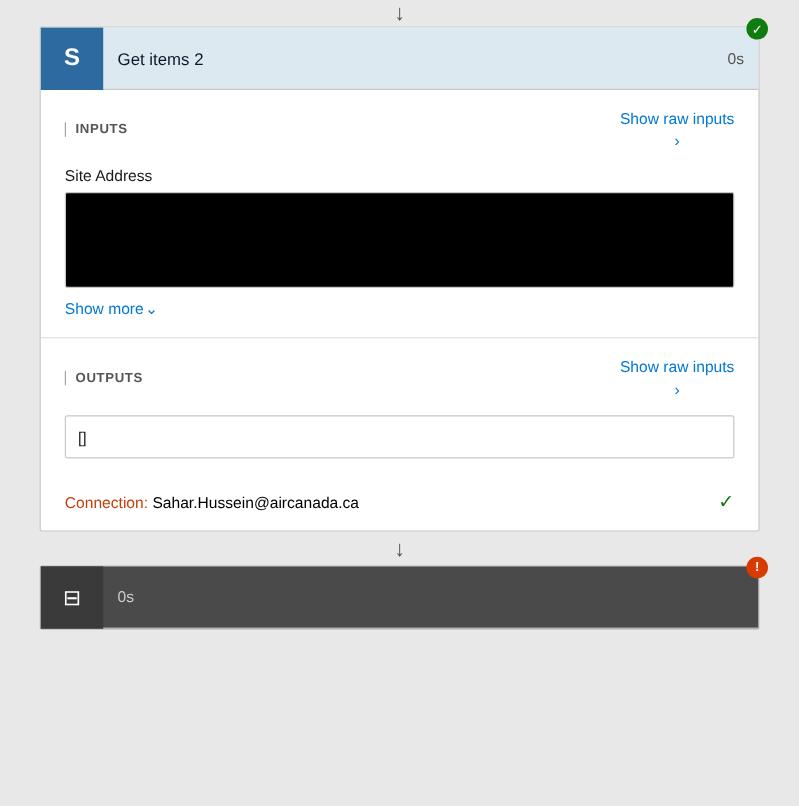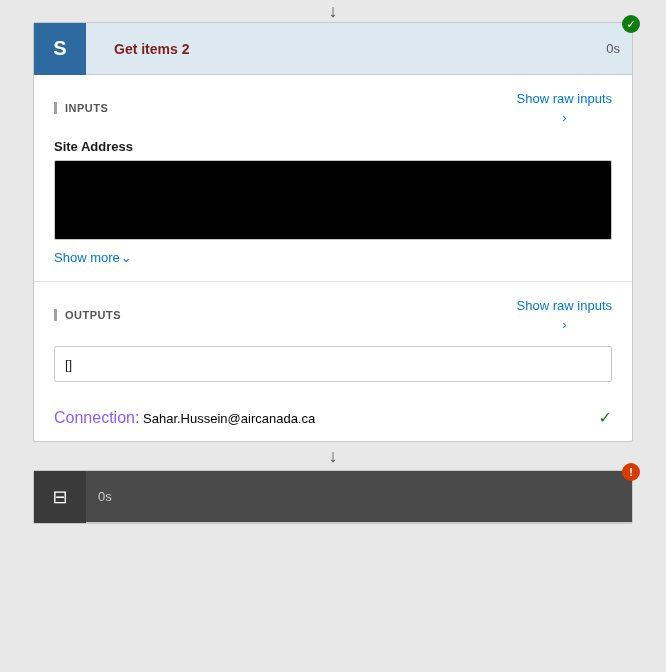--- a/index.html
+++ b/index.html
@@ -68,24 +68,24 @@
     }
 
     .card-icon-letter {
       color: white;
       font-size: 20px;
       font-weight: bold;
     }
 
     .card-title {
       flex: 1;
-      padding: 0 28px;
+      padding: 0 12px;
       font-size: 14px;
-      color: #7f1d1d;
-      font-weight: 700;
+      color: #0f172a;
+      font-weight: 400;
     }
 
     .card-duration {
       padding: 0 12px;
       font-size: 13px;
       color: #555;
       background: #dce9f0;
     }
 
     .card-success-badge {
@@ -118,42 +118,42 @@
       justify-content: space-between;
       margin-bottom: 14px;
     }
 
     .section-label {
       font-size: 11px;
       font-weight: 600;
       color: #555;
       text-transform: uppercase;
       letter-spacing: 0.5px;
-      border-left: 3px solid #a3a3a3;
+      border-left: 1px solid #a3a3a3;
       padding-left: 8px;
     }
 
     .show-raw-link {
       display: flex;
       align-items: center;
       color: #0078d4;
       font-size: 13px;
       cursor: pointer;
       gap: 4px;
       flex-direction: column;
     }
 
     .chevron-right {
       font-size: 13px;
       color: #0078d4;
     }
 
     .field-label {
       font-size: 13px;
-      font-weight: 700;
+      font-weight: 400;
       color: #1a1a1a;
       margin-bottom: 6px;
     }
 
     .field-value-black {
       background: #000000;
       border: 1px solid #c8c8c8;
       border-radius: 2px;
       height: 80px;
       width: 100%;
@@ -195,22 +195,22 @@
 
     
     .connection-row {
       padding: 10px 20px 14px;
       display: flex;
       align-items: center;
       justify-content: space-between;
     }
 
     .connection-label {
-      font-size: 16px;
-      color: #8b5cf6;
+      font-size: 13px;
+      color: #c2410c;
     }
 
     .connection-email {
       color: #000000;
       font-size: 13px;
       cursor: pointer;
     }
 
     .connection-check {
       color: #107c10;

